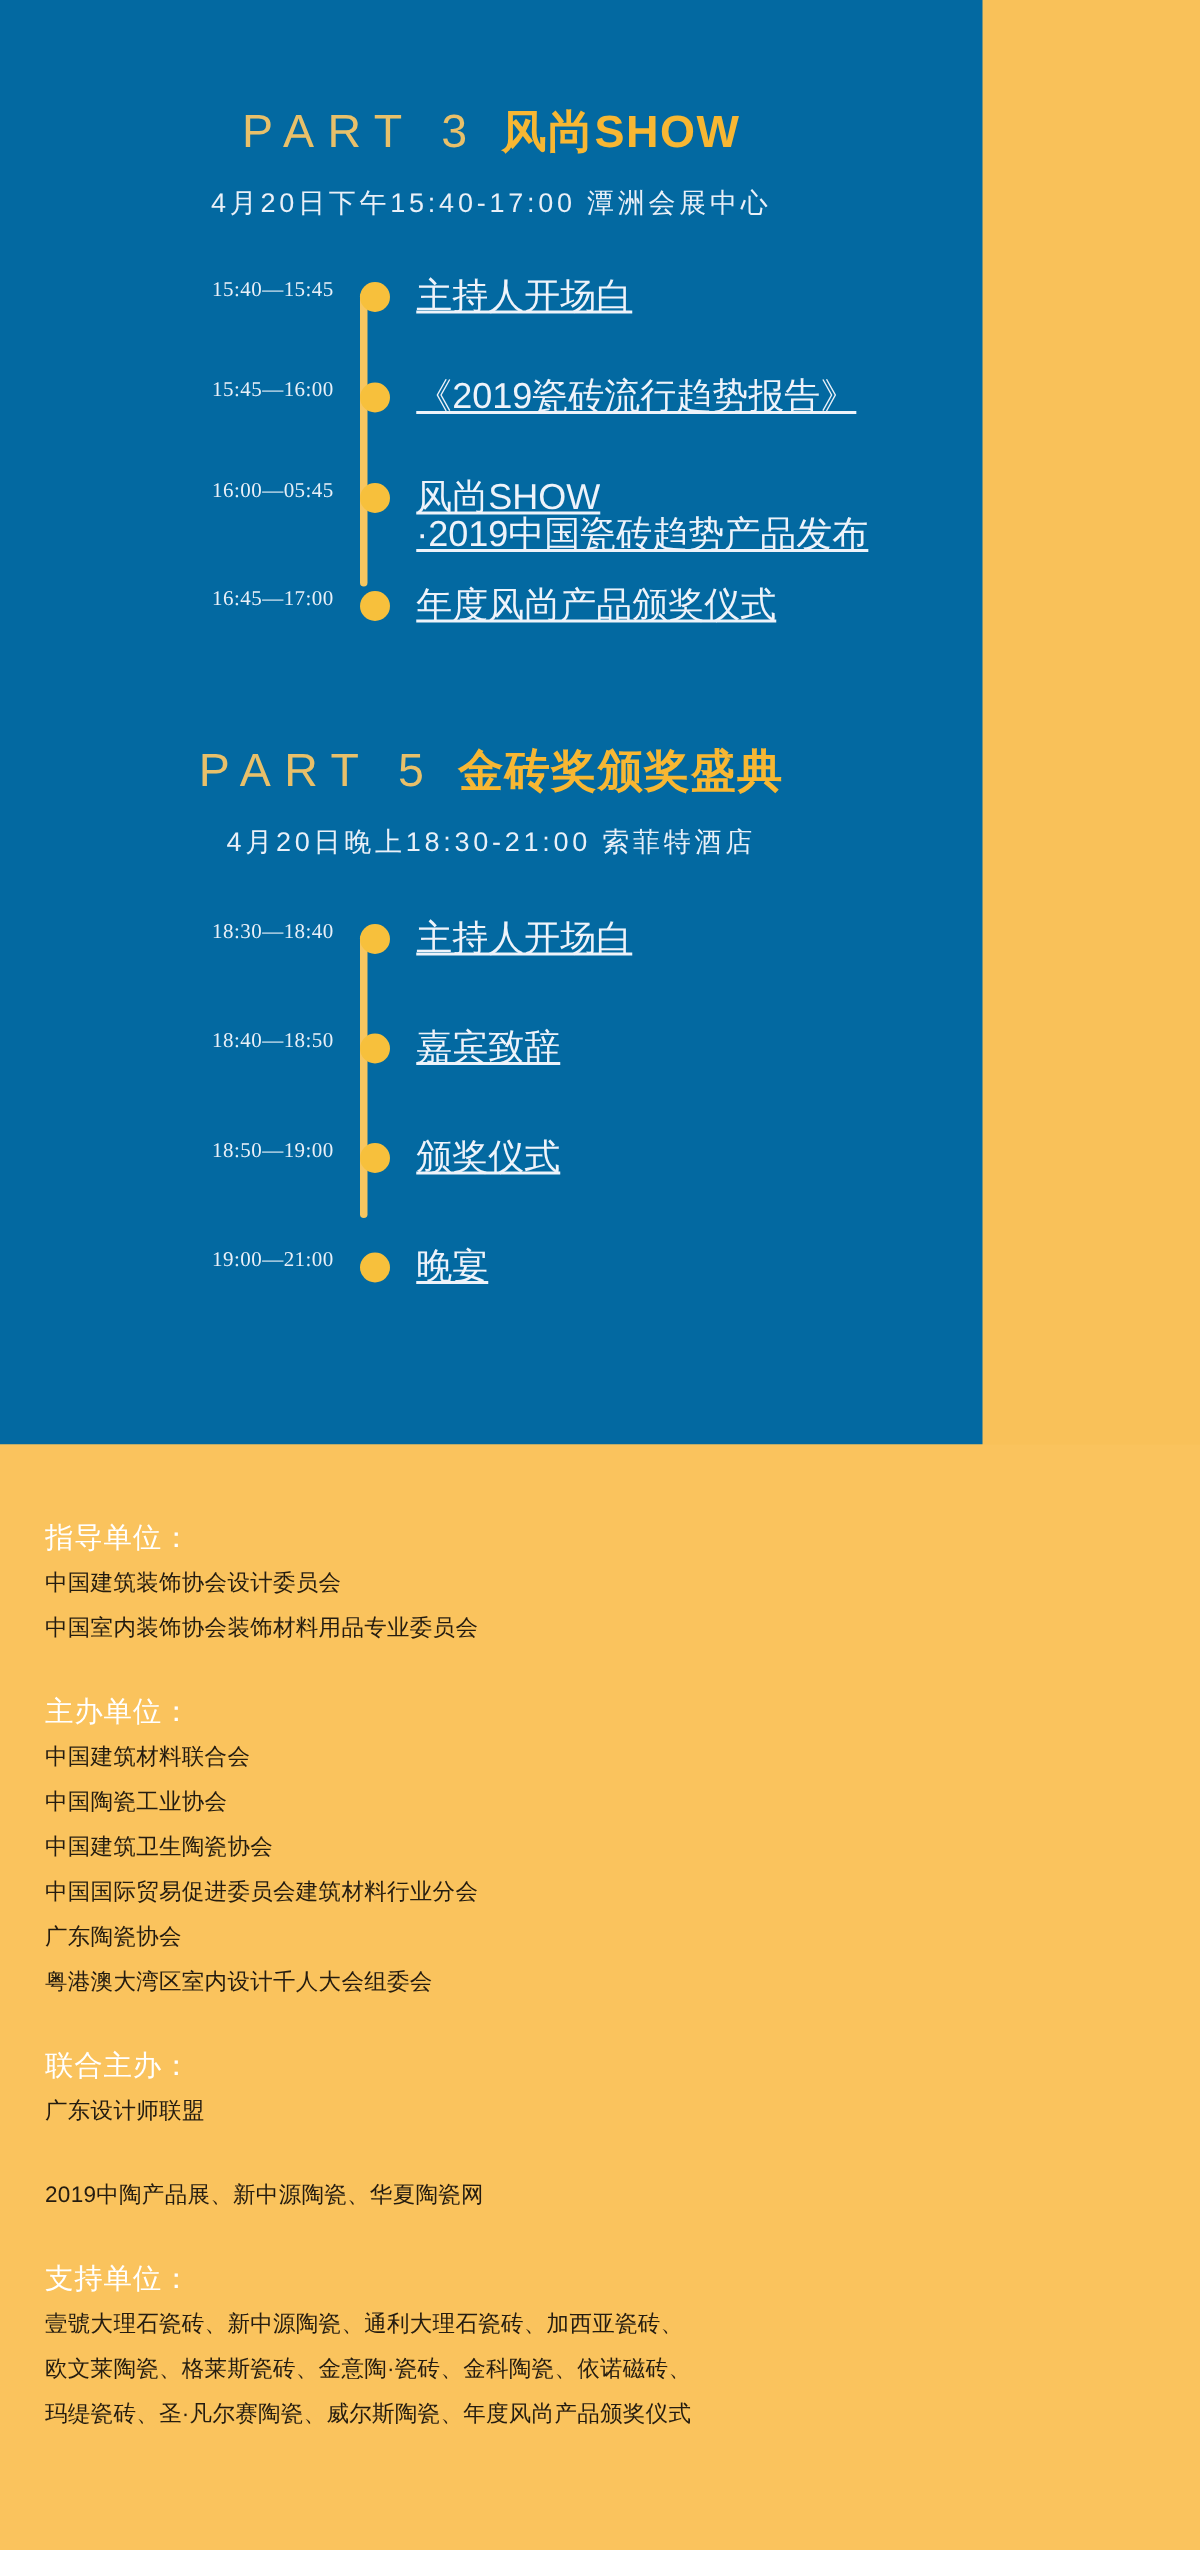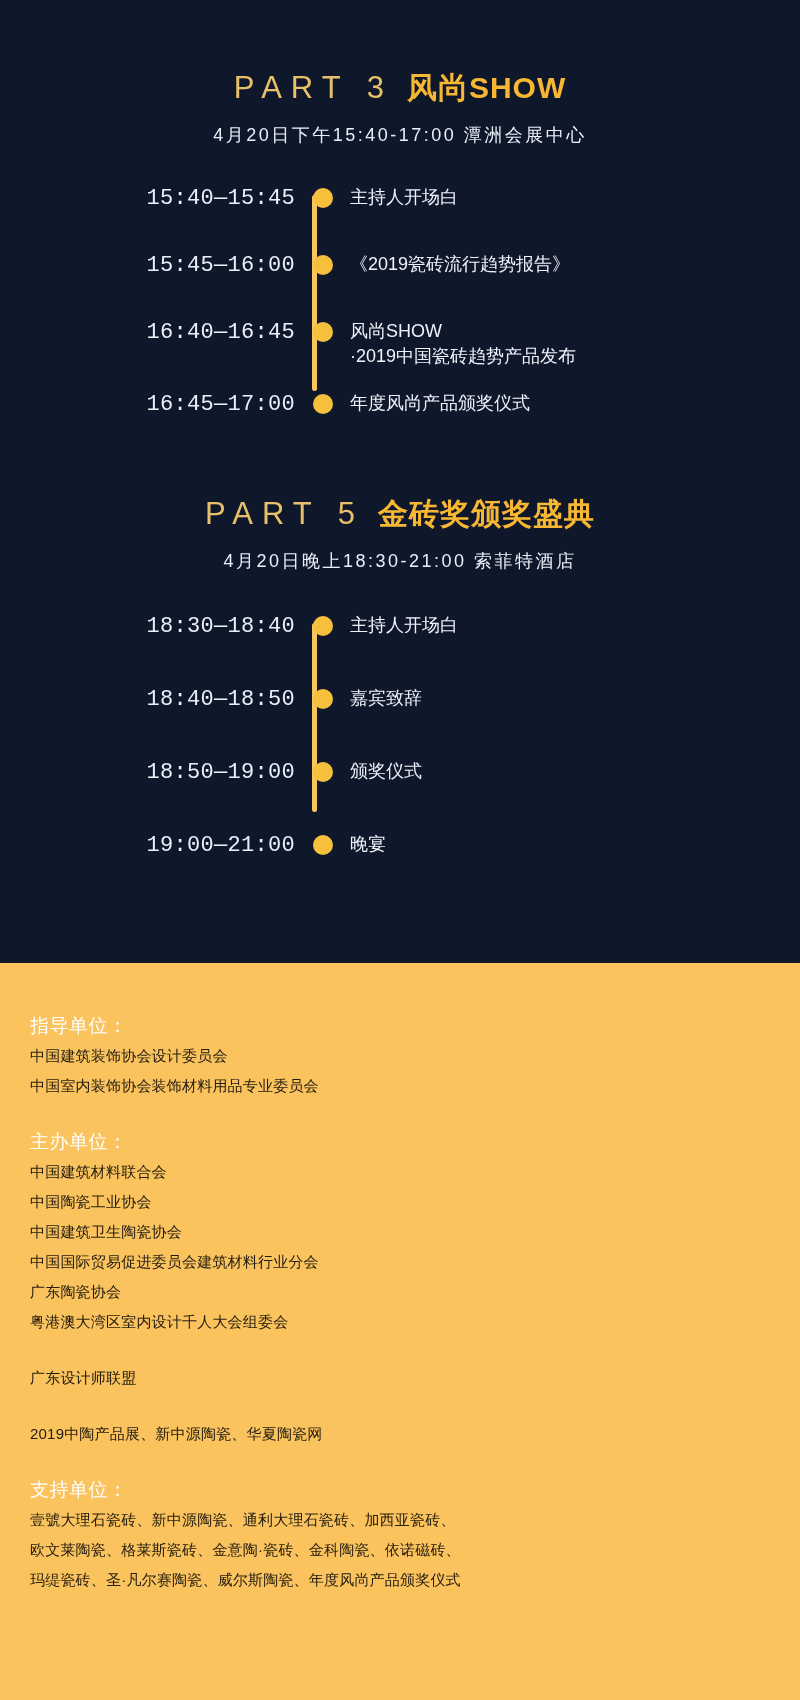--- a/index.html
+++ b/index.html
@@ -17,23 +17,23 @@
     position: relative;
     width: 800px;
     height: 1700px;
   }
 
   
   .blue-section {
     position: absolute;
     left: 0;
     top: 0;
-    width: 800px;
+    width: 655px;
     height: 963px;
-    background: #0f172a;
+    background: #0369a1;
     box-sizing: border-box;
   }
 
   .part-block { width: 100%; }
 
   .part-title {
     text-align: center;
     white-space: nowrap;
   }
   .part-title .part-label {
@@ -74,46 +74,47 @@
   .tl-row {
     position: relative;
     display: flex;
     align-items: flex-start;
     min-height: 34px;
   }
   .tl-time {
     width: 205px;
     text-align: right;
     color: #e9f0f8;
-    font-size: 22px;
-    font-family: Liberation Mono, monospace;
+    font-size: 14px;
+    font-family: Liberation Serif, serif;
     letter-spacing: 0.3px;
     padding-top: 1px;
     white-space: nowrap;
   }
   .tl-dot-cell {
     width: 55px;
     display: flex;
     justify-content: center;
     padding-top: 3px;
   }
   .tl-dot {
     width: 20px;
     height: 20px;
     background: #f7c03c;
     border-radius: 50%;
     position: relative;
     z-index: 2;
   }
   .tl-label {
     color: #eef3fa;
-    font-size: 18px;
+    font-size: 24px;
     line-height: 25px;
     padding-top: 0px;
     white-space: nowrap;
+    text-decoration: underline;
   }
   .tl-label .sub { display: block; }
 
   
   .yellow-section {
     position: absolute;
     left: 0;
     top: 963px;
     width: 800px;
     height: 737px;
@@ -165,21 +166,21 @@
           <div class="tl-time">15:45—16:00</div>
           <div class="tl-dot-cell">
               <span class="tl-dot"></span>
             </div>
           <div class="tl-label">
             <span>《2019瓷砖流行趋势报告》</span>
           </div>
         </div>
 
         <div class="tl-row" style="margin-bottom:22px;">
-          <div class="tl-time">16:40—16:45</div>
+          <div class="tl-time">16:00—05:45</div>
           <div class="tl-dot-cell">
               <span class="tl-dot"></span>
             </div>
           <div class="tl-label">
             <span>风尚SHOW</span>
             <span class="sub">·2019中国瓷砖趋势产品发布</span>
           </div>
         </div>
 
         <div class="tl-row">
@@ -259,20 +260,21 @@
       <div class="org-heading">主办单位：</div>
       <div class="org-line">中国建筑材料联合会</div>
       <div class="org-line">中国陶瓷工业协会</div>
       <div class="org-line">中国建筑卫生陶瓷协会</div>
       <div class="org-line">中国国际贸易促进委员会建筑材料行业分会</div>
       <div class="org-line">广东陶瓷协会</div>
       <div class="org-line">粤港澳大湾区室内设计千人大会组委会</div>
     </div>
 
     <div class="org-group">
+      <div class="org-heading">联合主办：</div>
       <div class="org-line">广东设计师联盟</div>
     </div>
 
     <div class="org-group">
       <div class="org-line">2019中陶产品展、新中源陶瓷、华夏陶瓷网</div>
     </div>
 
     <div class="org-group" style="margin-bottom:0;">
       <div class="org-heading">支持单位：</div>
       <div class="org-line">壹號大理石瓷砖、新中源陶瓷、通利大理石瓷砖、加西亚瓷砖、</div>

